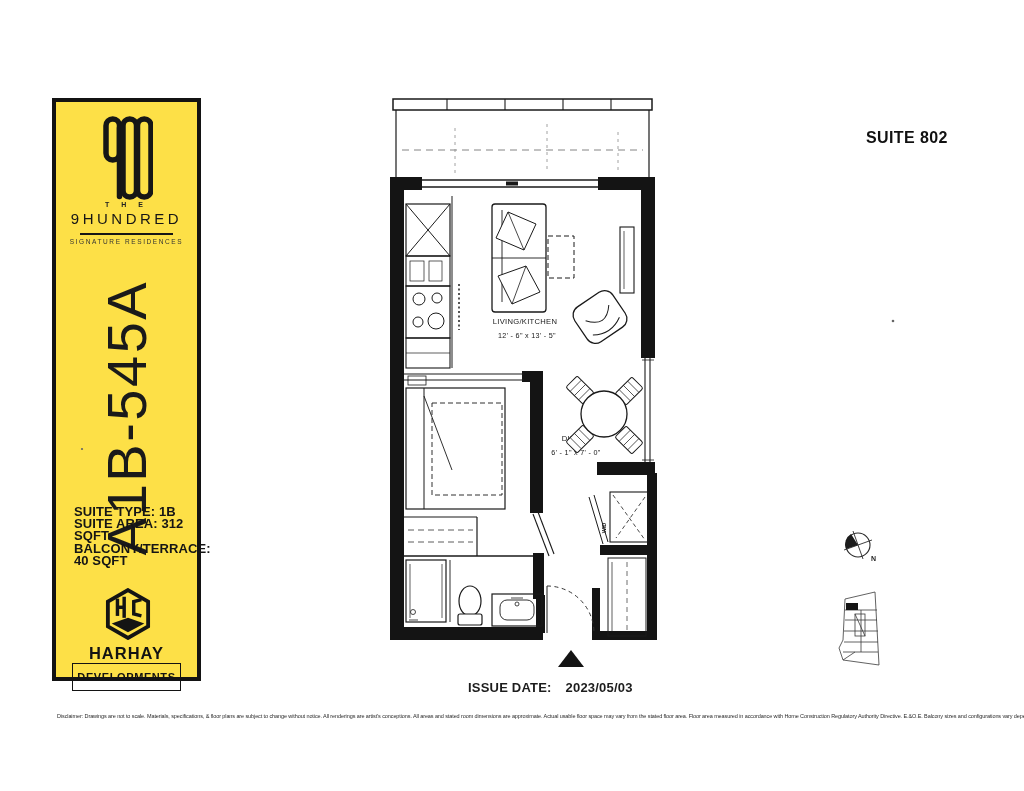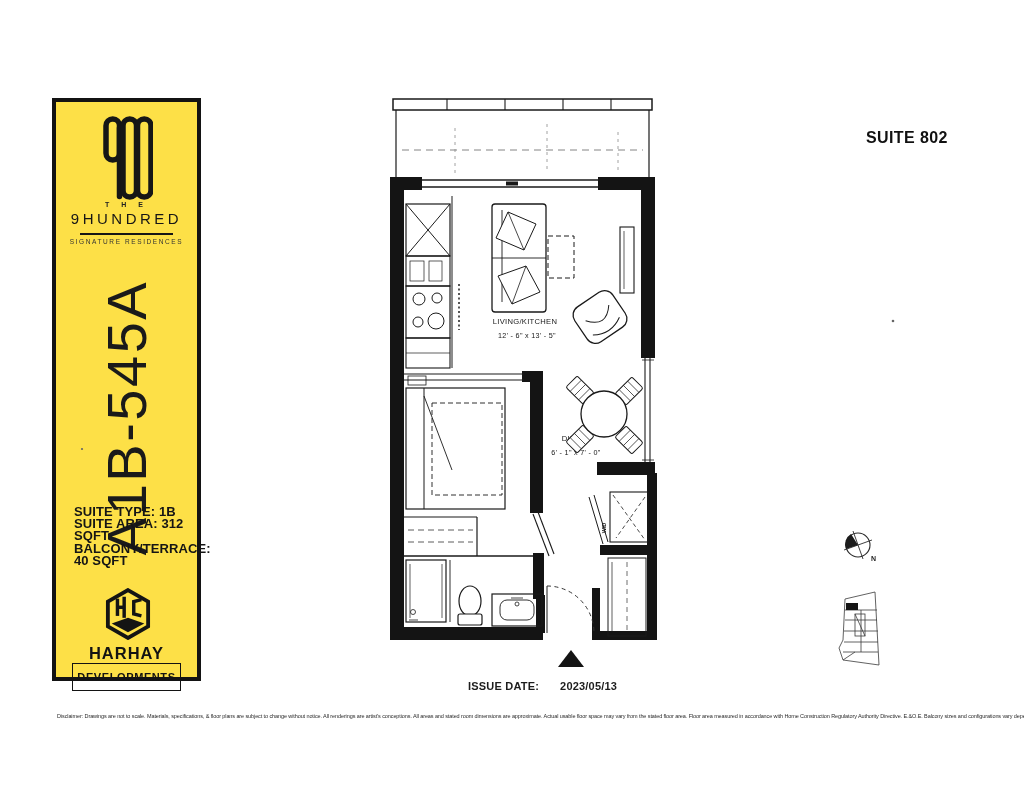--- a/index.html
+++ b/index.html
@@ -20,21 +20,21 @@
   .brand-rule{left:24px;top:131px;width:93px;border-top:2px solid #161616;height:0;}
   .brand-tag{left:0;top:136px;width:100%;text-align:center;font-size:6.5px;letter-spacing:1.6px;font-weight:400;color:#333;}
   .unit-wrap{left:0;top:160px;width:100%;height:310px;display:flex;align-items:center;justify-content:center;}
   .unit-code{transform:rotate(-90deg);white-space:nowrap;font-size:56px;letter-spacing:2.5px;font-weight:400;color:#1a1a1a;}
   .details{left:18px;top:404px;width:120px;font-size:13px;font-weight:700;line-height:12.2px;color:#151515;letter-spacing:0.1px;}
   .dev-name{left:0;top:542px;width:100%;text-align:center;font-size:16.5px;font-weight:700;letter-spacing:1px;color:#131313;}
   .dev-sub-wrap{left:0;top:561px;width:100%;text-align:center;}
   .dev-sub{display:inline-block;border:1.5px solid #131313;padding:7px 4px;font-size:11px;font-weight:700;letter-spacing:0.6px;color:#131313;}
   
   .suite-title{left:866px;top:129px;font-size:16px;font-weight:700;letter-spacing:0.4px;color:#111;}
-  .issue{left:468px;top:680px;font-size:11px;font-weight:700;color:#1d1d1d;display:flex;gap:21px;letter-spacing:0.2px;}
+  .issue{left:468px;top:680px;font-size:13px;font-weight:700;color:#1d1d1d;display:flex;gap:14px;letter-spacing:0.2px;}
   .disclaimer{left:57px;top:713px;font-size:5.5px;letter-spacing:-0.1px;color:#2a2a2a;white-space:nowrap;}
   
   .room-label{font-weight:400;color:#161616;transform:translateX(-50%);white-space:nowrap;letter-spacing:0.3px;}
   .rl-name{font-size:7.6px;}
   .rl-dims{font-size:7.2px;}
   svg text{font-family:"Liberation Sans", sans-serif;}
 </style>
 </head>
 <body>
 
@@ -71,21 +71,21 @@
   </svg>
   <div class="abs dev-name">HARHAY</div>
   <div class="abs dev-sub-wrap">
     <span class="dev-sub">DEVELOPMENTS</span>
   </div>
 </div>
 
 <div class="abs suite-title">SUITE 802</div>
 <div class="abs issue">
   <span>ISSUE DATE:</span>
-  <span>2023/05/13</span>
+  <span>2023/05/03</span>
 </div>
 <div class="abs disclaimer">Disclaimer: Drawings are not to scale. Materials, specifications, &amp; floor plans are subject to change without notice. All renderings are artist's conceptions. All areas and stated room dimensions are approximate. Actual usable floor space may vary from the stated floor area. Floor area measured in accordance with Home Construction Regulatory Authority Directive. E.&amp;O.E. Balcony sizes and configurations vary depending on floor level locations.</div>
 
 <div class="abs room-label rl-name" style="left:525px;top:317px;">LIVING/KITCHEN</div>
 <div class="abs room-label rl-dims" style="left:527px;top:331px;">12' - 6" x 13' - 5"</div>
 <div class="abs room-label rl-name" style="left:471px;top:434px;">BEDROOM</div>
 <div class="abs room-label rl-dims" style="left:470px;top:448px;">8' - 10" x 9' - 9"</div>
 <div class="abs room-label rl-name" style="left:576px;top:434px;">DINING</div>
 <div class="abs room-label rl-dims" style="left:576px;top:448px;">6' - 1" x 7' - 0"</div>
 

